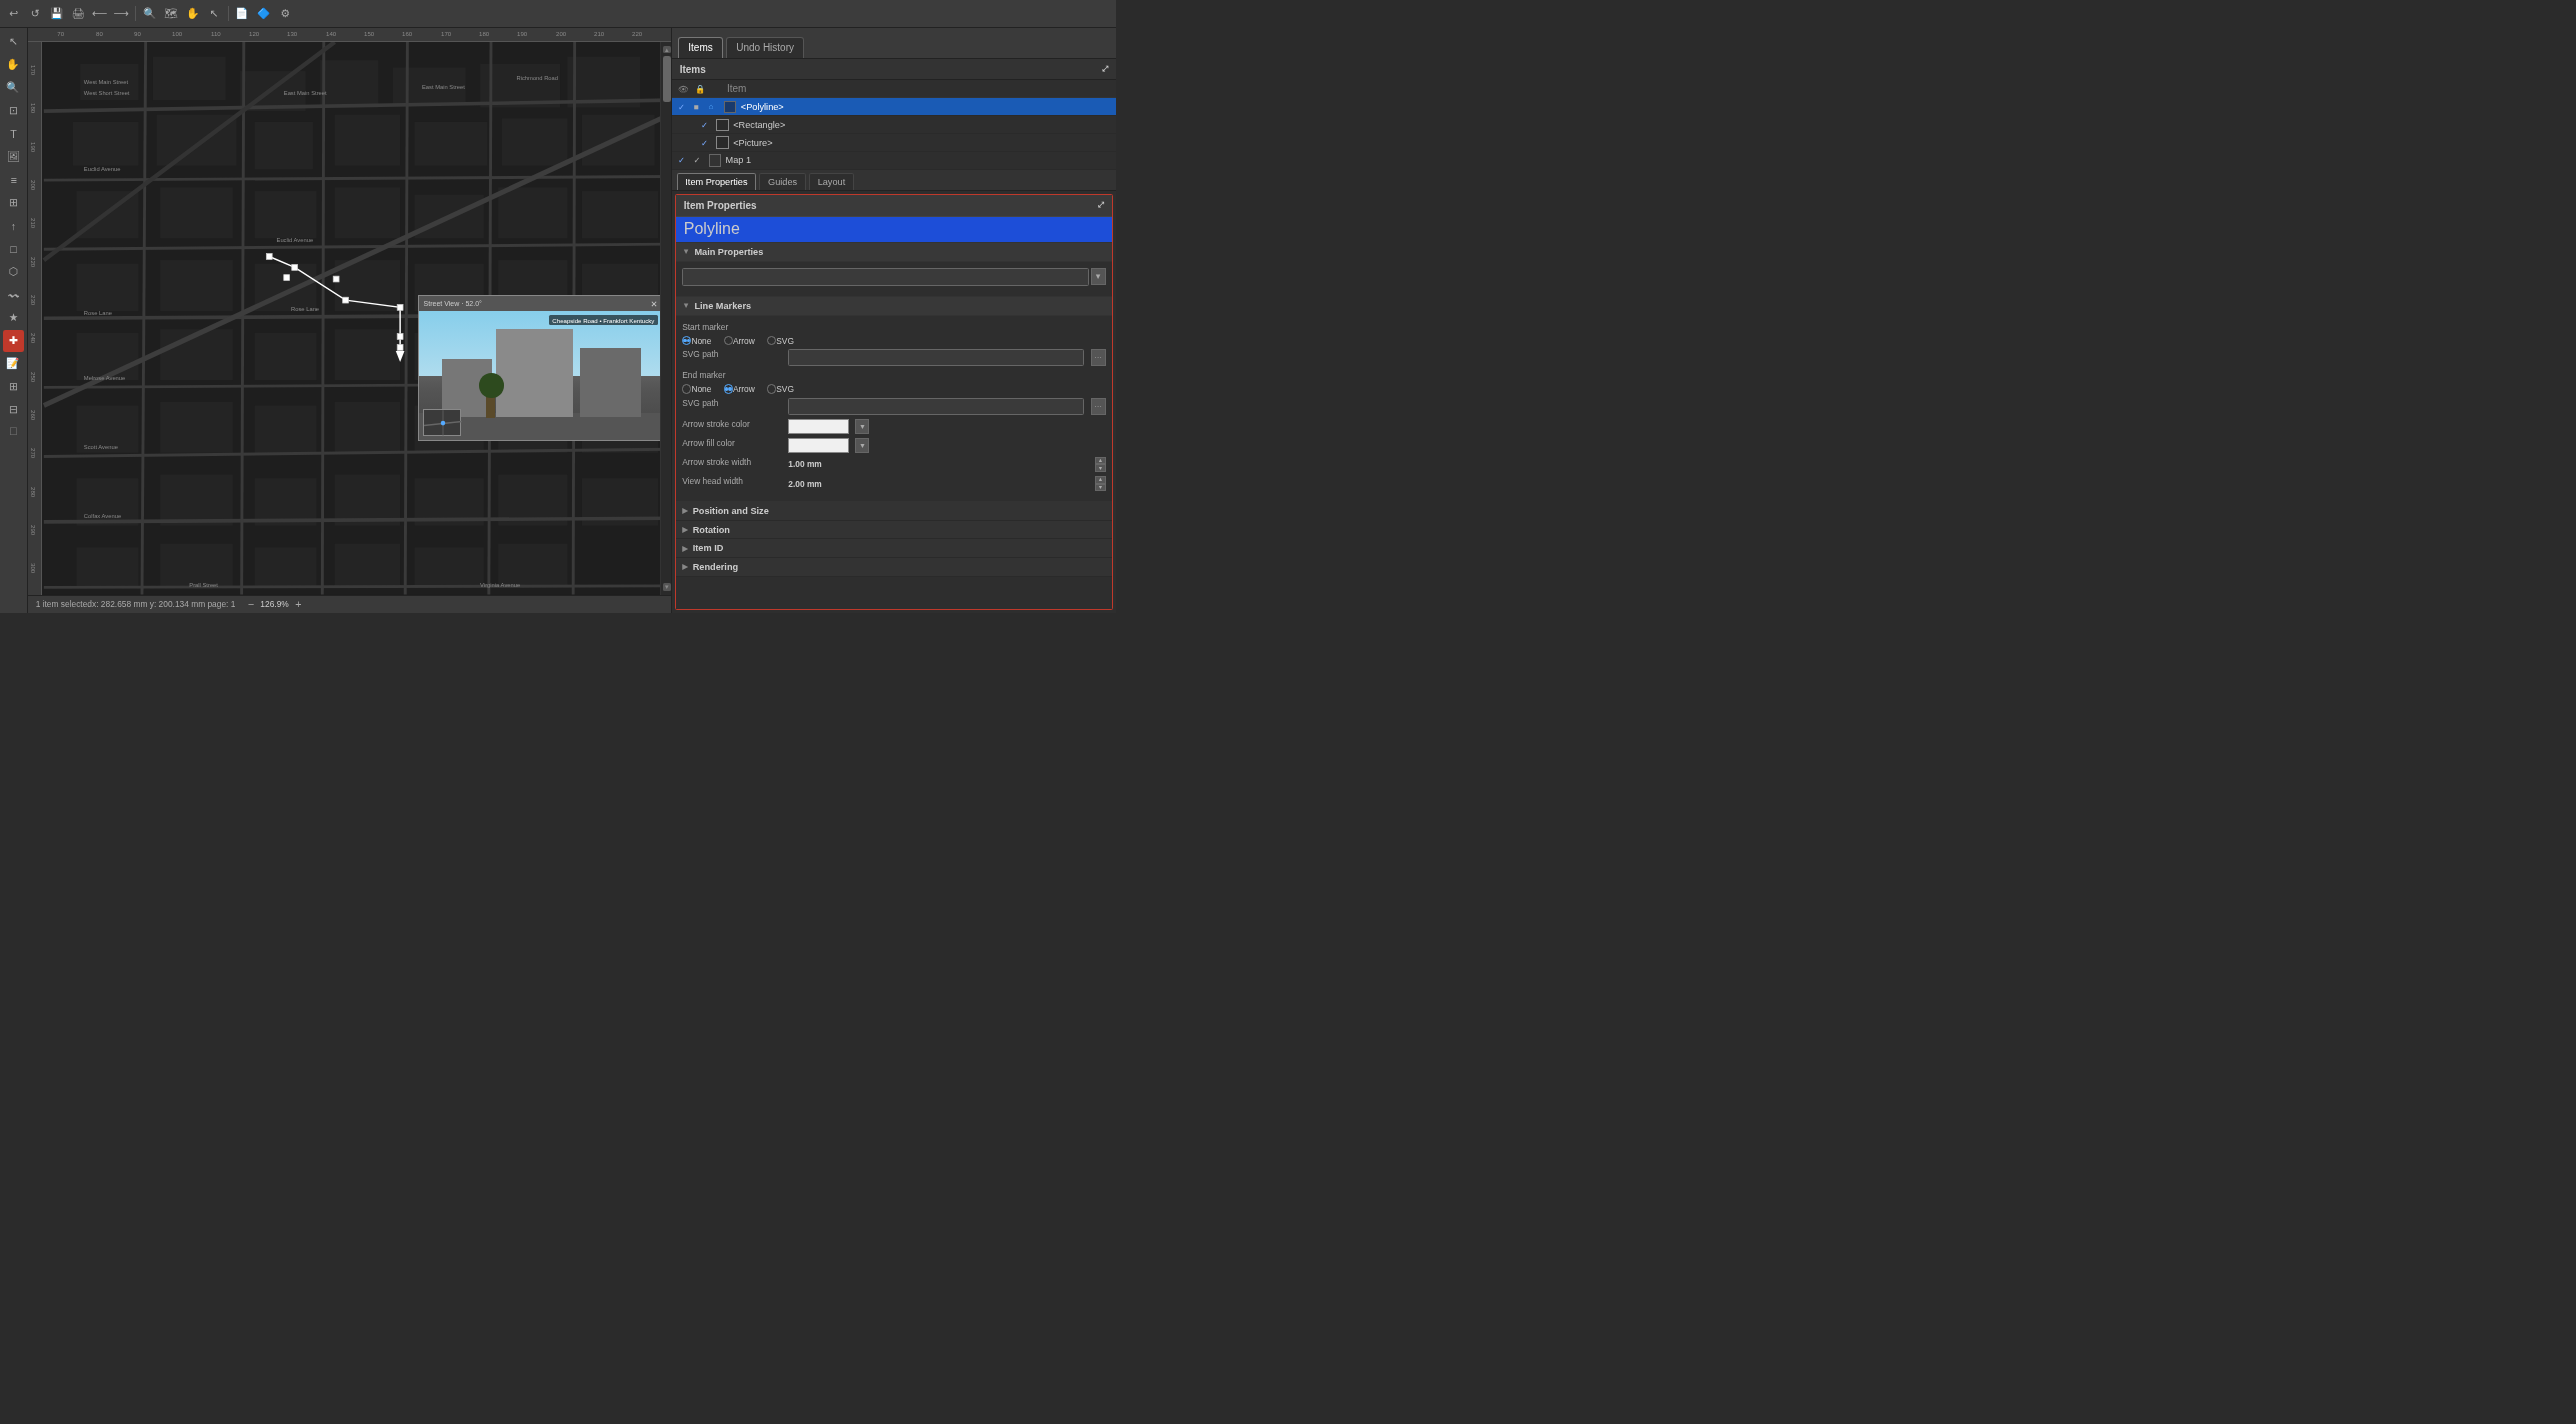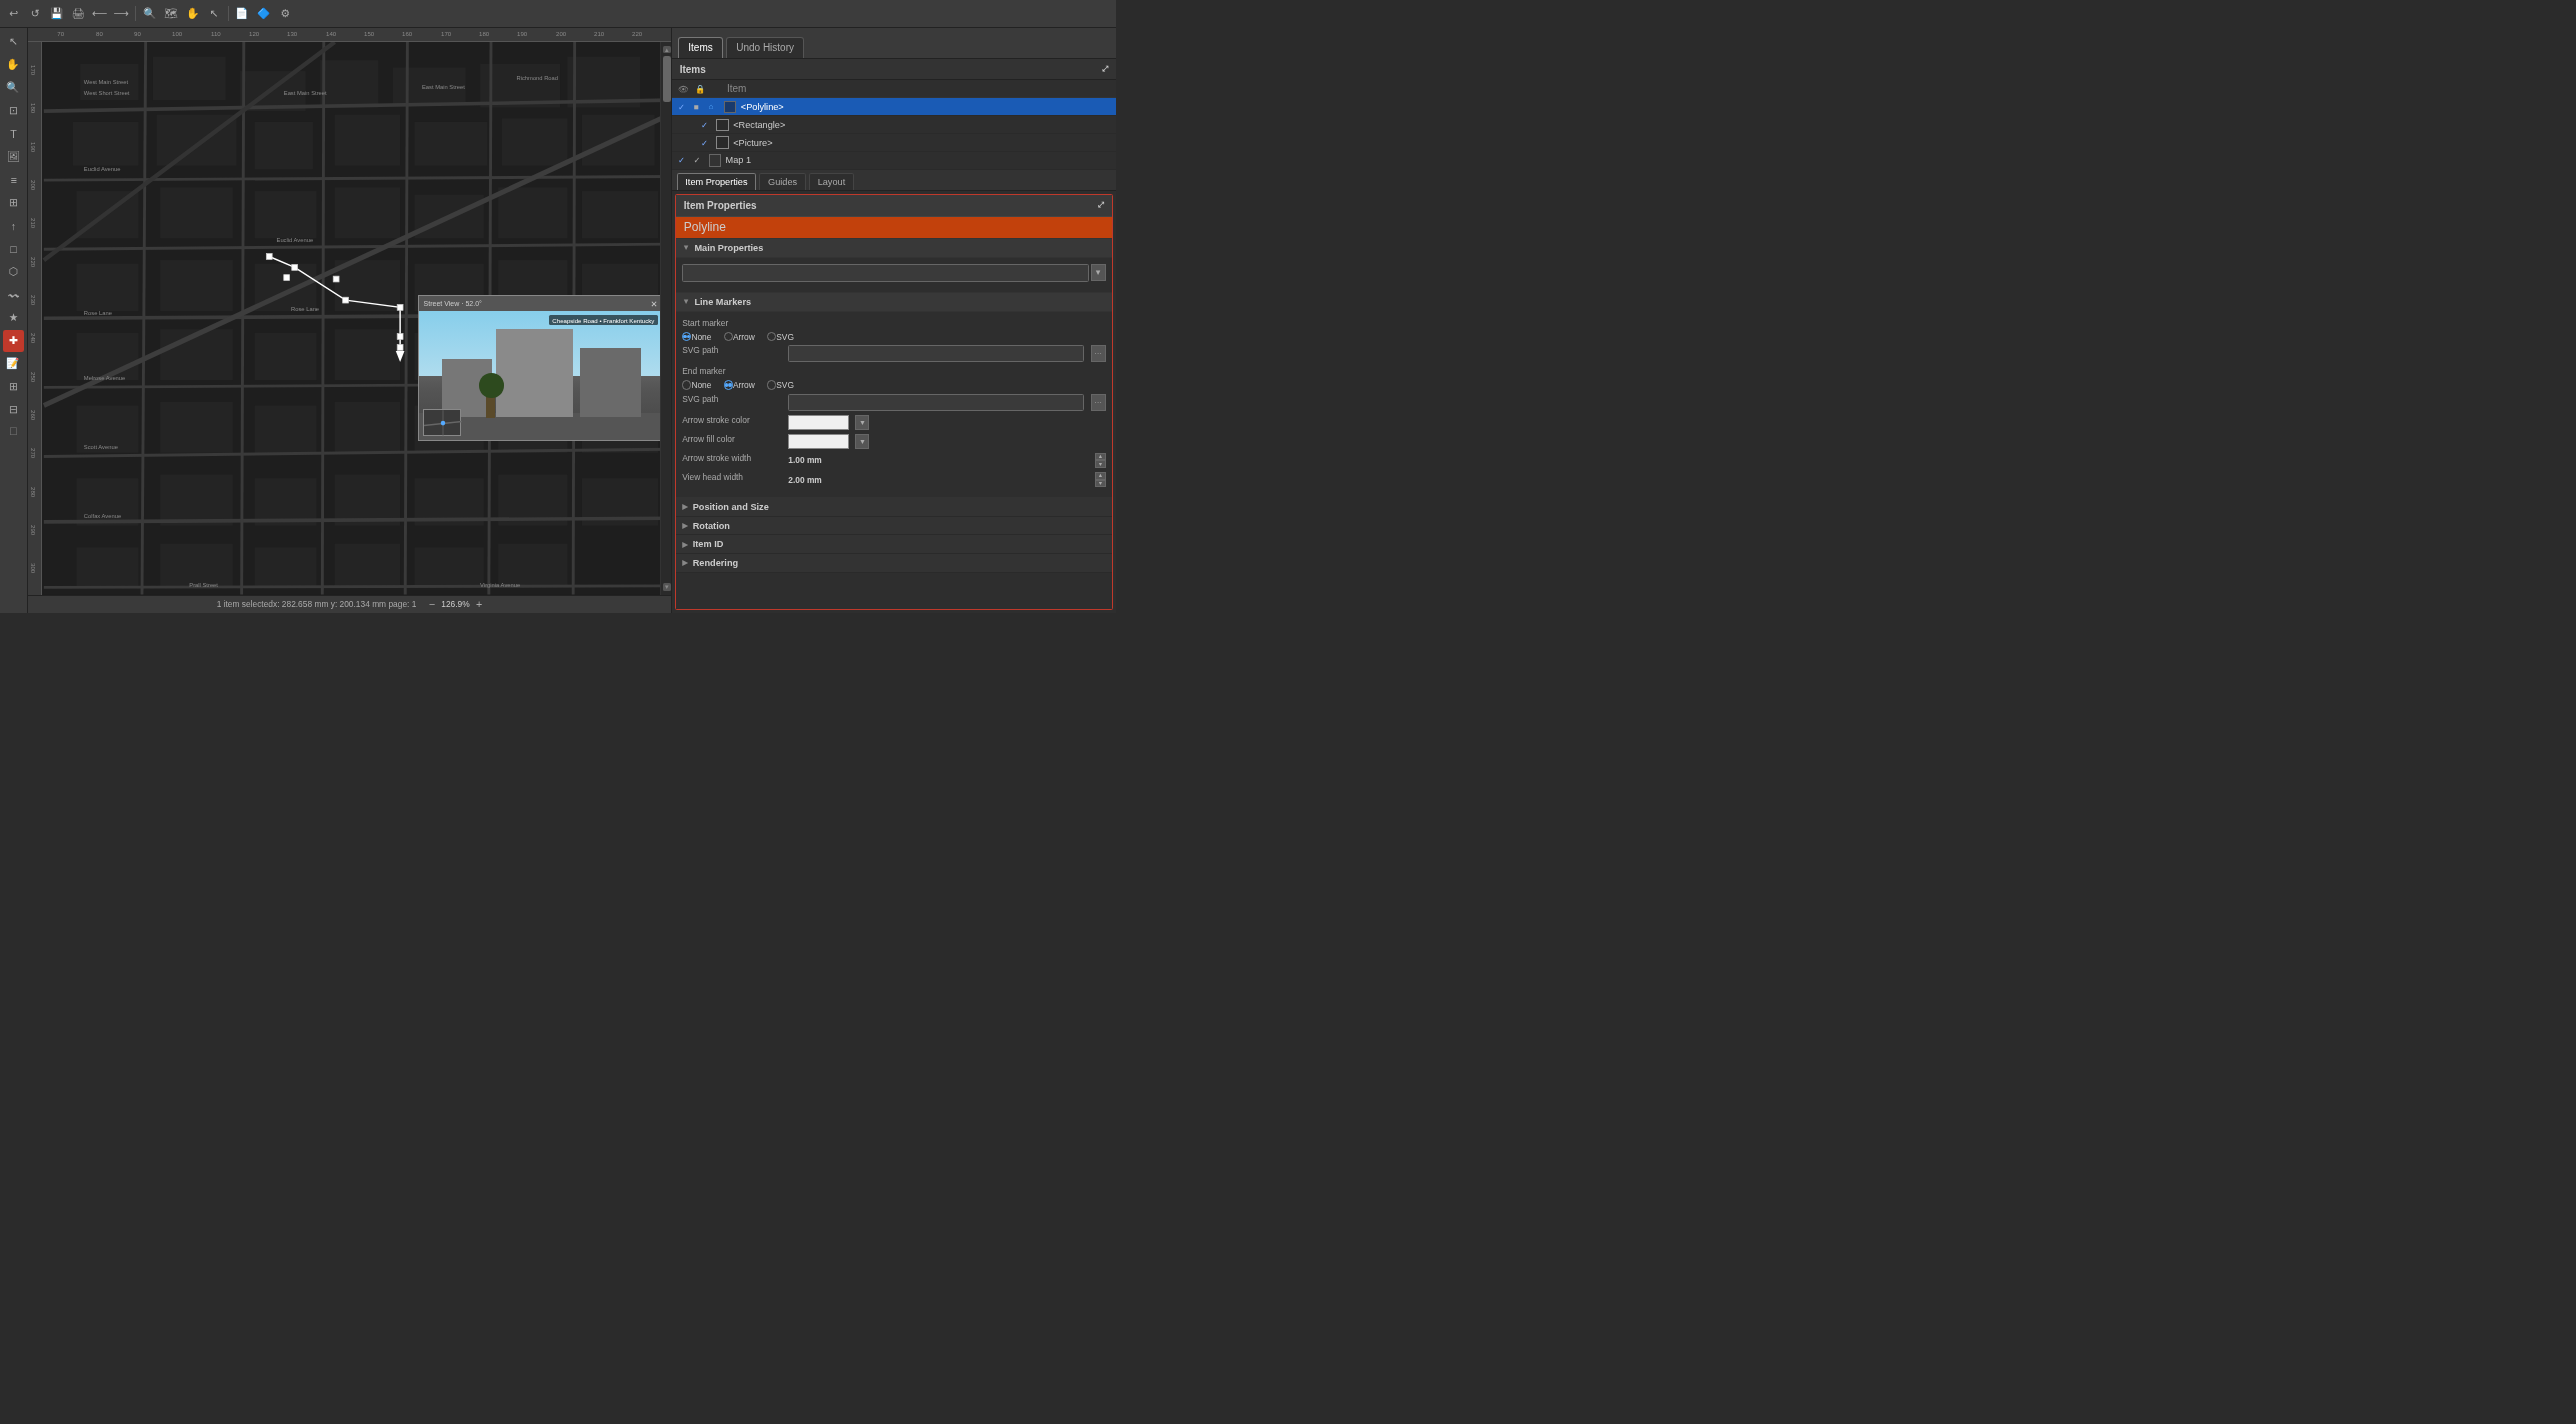--- a/index.html
+++ b/index.html
@@ -168,21 +168,21 @@
       background: #555;
     }
 
     
     #status-bar {
       height: 18.4px;
       background: #3a3a3a;
       border-top: 0.8px solid #222;
       display: flex;
       align-items: center;
-      justify-content: center;
+      justify-content: flex-start;
       padding: 0 7.7px;
       font-size: 8.4px;
       color: #aaa;
       flex-shrink: 0;
     }
 
     
     #right-panel {
       width: 445px;
       background: #2e2e2e;
@@ -305,23 +305,23 @@
       font-weight: bold;
       color: #ccc;
       background: #3a3a3a;
       border-bottom: 0.8px solid #444;
       display: flex;
       justify-content: space-between;
       align-items: center;
     }
     #item-type-label {
       padding: 3.8px 7.7px;
-      font-size: 12px;
-      color: #ccc;
-      background: #c2410c;
+      font-size: 16px;
+      color: #ccc;
+      background: #1d4ed8;
       border-bottom: 0.8px solid #333;
     }
 
     
     .section-header {
       display: flex;
       align-items: center;
       padding: 3.8px 6.1px;
       background: #383838;
       border-bottom: 0.8px solid #333;

